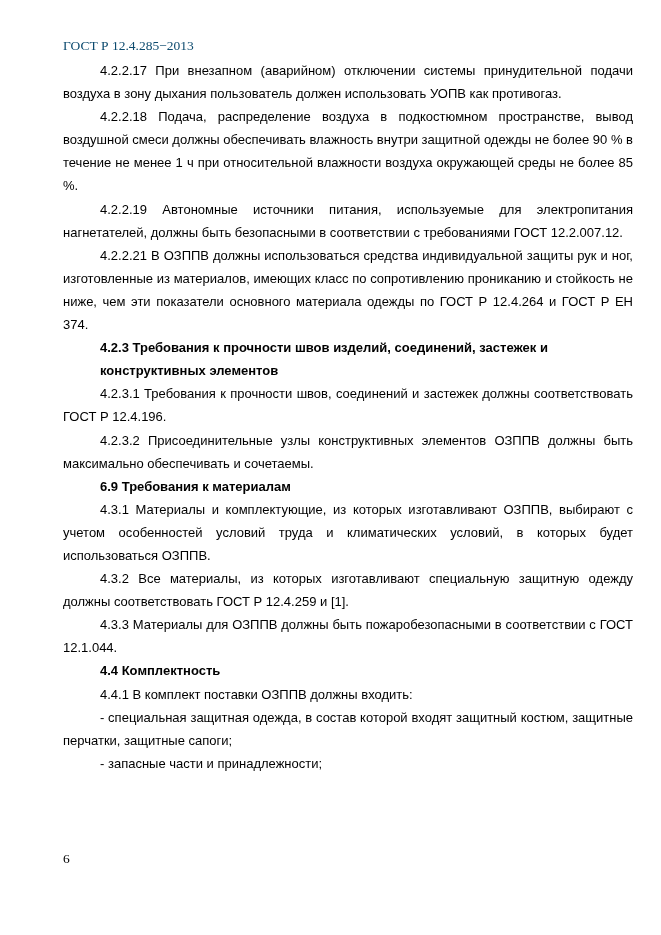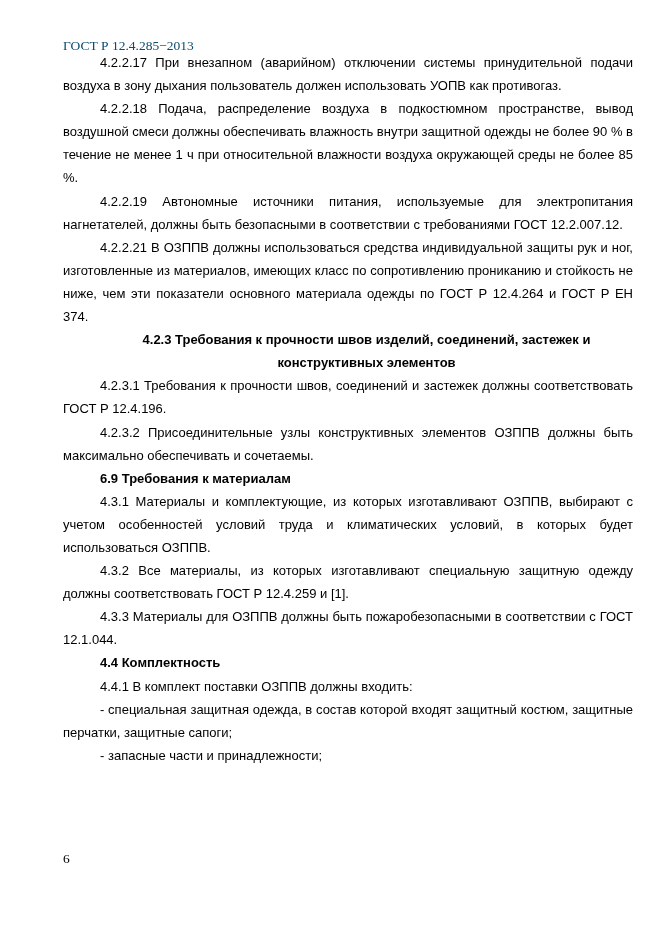--- a/index.html
+++ b/index.html
@@ -17,21 +17,21 @@
     top: 38px;
     font-family: "Liberation Serif", serif;
     font-size: 13.5px;
     color: #0c4a6e;
     white-space: nowrap;
   }
   .content {
     position: absolute;
     left: 63px;
     right: 28px;
-    top: 51px;
+    top: 59px;
     color: #000000;
     font-family: "Liberation Sans", sans-serif;
     font-size: 13px;
     line-height: 23.1px;
   }
   .content p {
     margin: 0;
     text-indent: 37px;
     text-align: justify;
   }
@@ -39,21 +39,20 @@
     margin: 0;
     font-weight: 700;
     text-align: left;
     text-indent: 37px;
     font-size: 13px;
     line-height: 23.1px;
   }
   .content .heading-multi {
     text-indent: 0;
     margin-left: 37px;
-    text-align: center;
   }
   .content .heading-multi .hline { display: block; }
   .page-number {
     position: absolute;
     left: 63px;
     top: 851px;
     font-family: "Liberation Serif", serif;
     font-size: 13.5px;
     color: #000000;
   }

